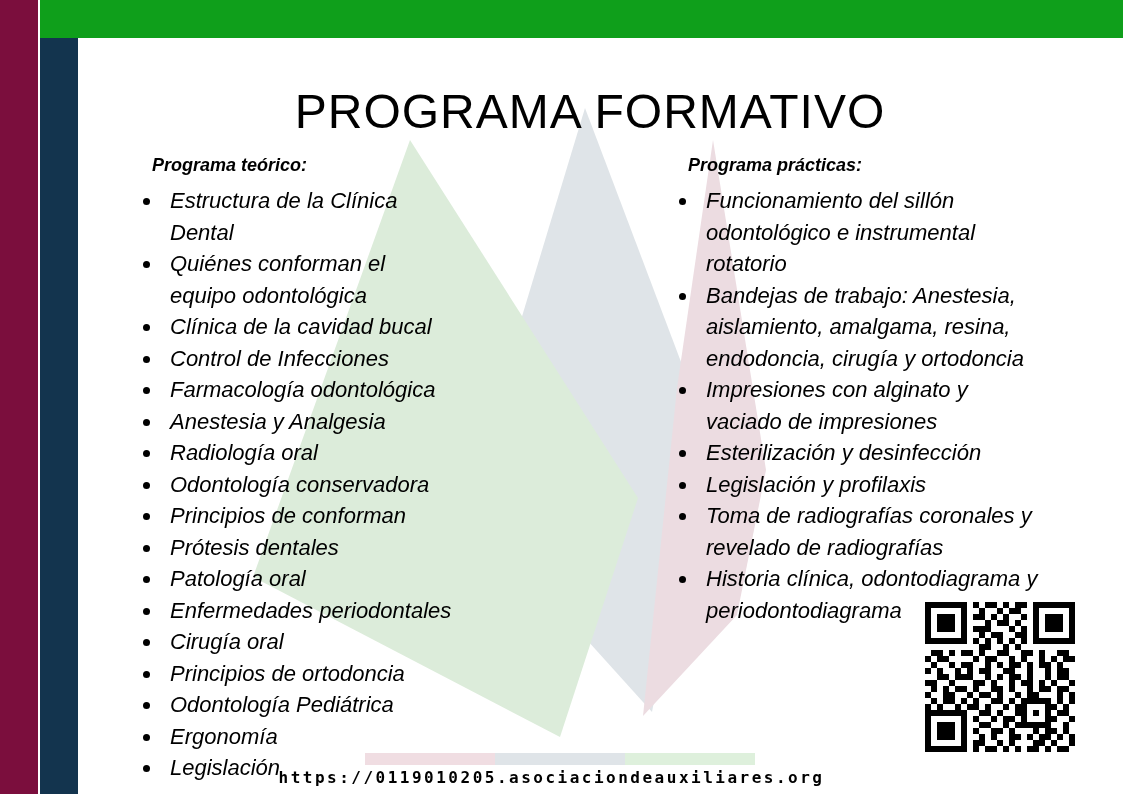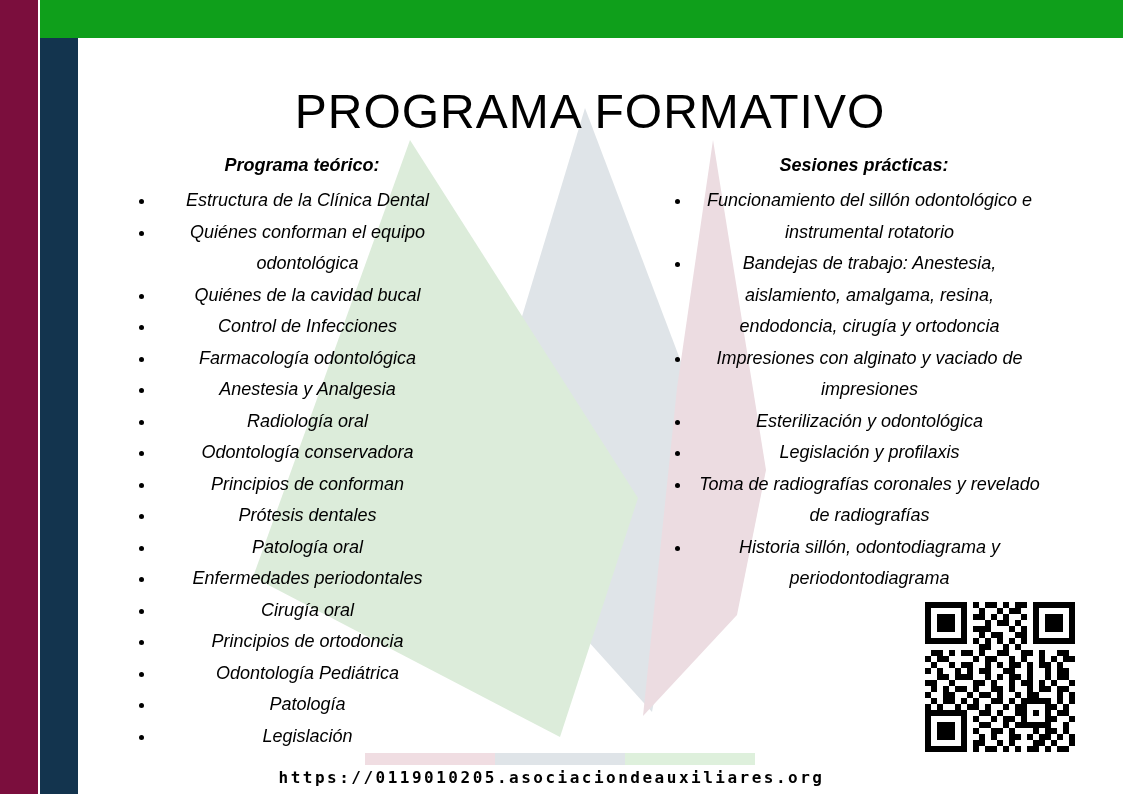--- a/index.html
+++ b/index.html
@@ -17,25 +17,25 @@
   .green-topbar{position:absolute;left:40px;top:0;width:1083px;height:38px;background:var(--green-bar);}
   .navy-bar{position:absolute;left:40px;top:38px;width:38px;height:756px;background:var(--navy);}
 
   .watermark{position:absolute;left:0;top:0;width:1123px;height:794px;z-index:0;pointer-events:none;}
 
   .content{position:absolute;left:0;top:0;width:1123px;height:794px;z-index:1;}
 
   .title{position:absolute;left:90px;top:84px;width:1000px;text-align:center;
          font-size:48px;font-weight:normal;letter-spacing:1px;color:var(--ink);}
 
-  .column{position:absolute;top:153px;color:var(--ink);text-align:center;}
+  .column{position:absolute;top:153px;color:var(--ink);}
   .column.left{left:152px;width:300px;}
   .column.right{left:688px;width:352px;}
   .col-heading{font-size:18px;font-weight:bold;font-style:italic;line-height:24px;margin-bottom:8px;}
-  .column ul{list-style:disc;margin-left:4px;font-size:18px;font-style:italic;line-height:31.5px;}
+  .column ul{list-style:disc;margin-left:11px;font-size:22px;font-style:italic;line-height:31.5px;}
   .column ul li{padding-left:7px;}
 
   .qr{position:absolute;left:925px;top:602px;display:grid;
       grid-template-columns:repeat(25,6px);grid-auto-rows:6px;background:#ffffff;}
   .qm{width:6px;height:6px;}
   .qm.on{background:#000000;}
 
   .bottom-strip{position:absolute;left:365px;top:753px;height:12px;display:flex;}
   .bottom-strip .seg{width:130px;height:12px;}
   .seg-pink{background:var(--strip-pink);}
@@ -63,48 +63,48 @@
 
   <div class="content">
 
     <h1 class="title">PROGRAMA FORMATIVO</h1>
 
     <div class="column left">
       <div class="col-heading">Programa teórico:</div>
       <ul>
           <li>Estructura de la Clínica Dental</li>
           <li>Quiénes conforman el equipo odontológica</li>
-          <li>Quiénes de la cavidad bucal</li>
+          <li>Clínica de la cavidad bucal</li>
           <li>Control de Infecciones</li>
           <li>Farmacología odontológica</li>
           <li>Anestesia y Analgesia</li>
           <li>Radiología oral</li>
           <li>Odontología conservadora</li>
           <li>Principios de conforman</li>
           <li>Prótesis dentales</li>
           <li>Patología oral</li>
           <li>Enfermedades periodontales</li>
           <li>Cirugía oral</li>
           <li>Principios de ortodoncia</li>
           <li>Odontología Pediátrica</li>
-          <li>Patología</li>
+          <li>Ergonomía</li>
           <li>Legislación</li>
         </ul>
     </div>
 
     <div class="column right">
-      <div class="col-heading">Sesiones prácticas:</div>
+      <div class="col-heading">Programa prácticas:</div>
       <ul>
           <li>Funcionamiento del sillón odontológico e instrumental rotatorio</li>
           <li>Bandejas de trabajo: Anestesia, aislamiento, amalgama, resina, endodoncia, cirugía y ortodoncia</li>
           <li>Impresiones con alginato y vaciado de impresiones</li>
-          <li>Esterilización y odontológica</li>
+          <li>Esterilización y desinfección</li>
           <li>Legislación y profilaxis</li>
           <li>Toma de radiografías coronales y revelado de radiografías</li>
-          <li>Historia sillón, odontodiagrama y periodontodiagrama</li>
+          <li>Historia clínica, odontodiagrama y periodontodiagrama</li>
         </ul>
     </div>
 
     <div class="qr">
         <div class="qm on"></div>
         <div class="qm on"></div>
         <div class="qm on"></div>
         <div class="qm on"></div>
         <div class="qm on"></div>
         <div class="qm on"></div>

